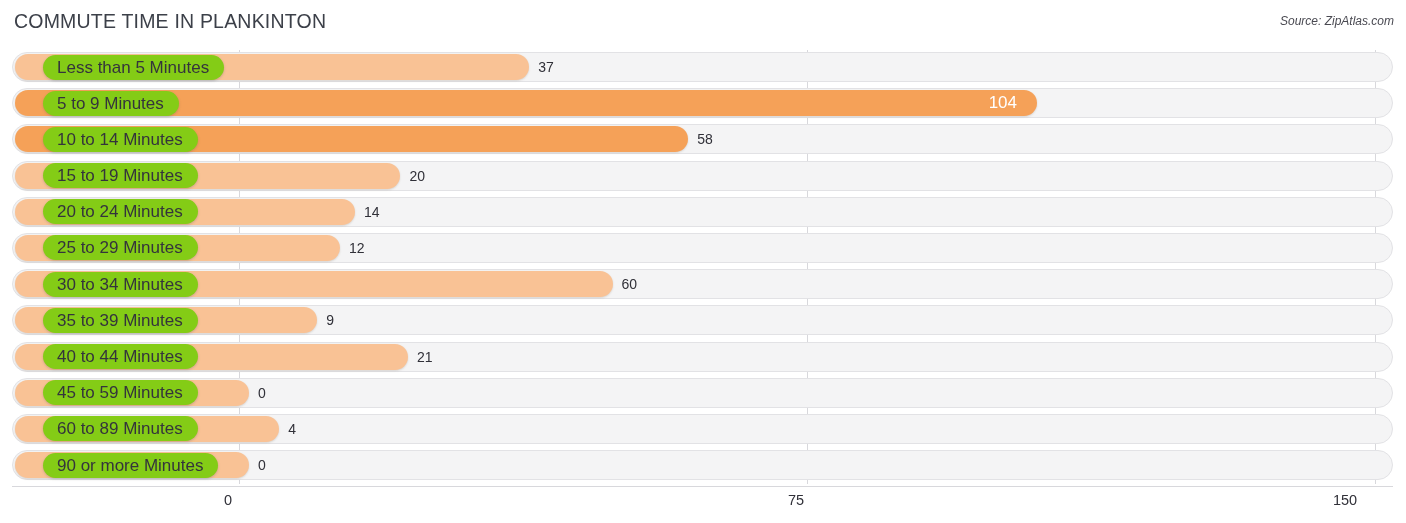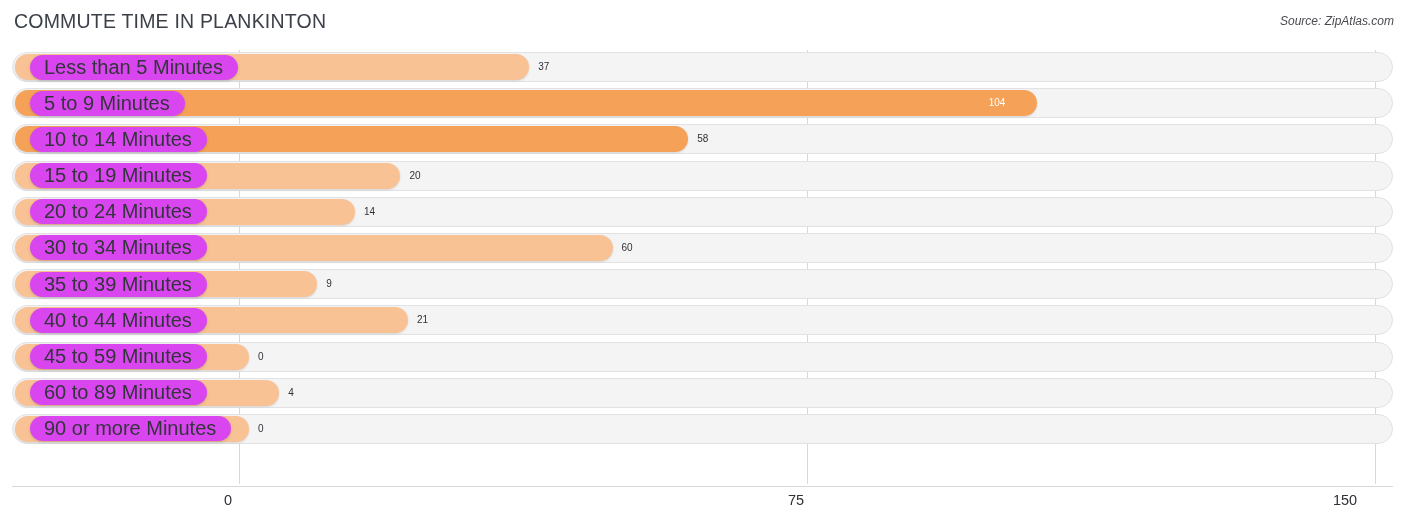--- a/index.html
+++ b/index.html
@@ -95,50 +95,50 @@
     top: 4px;
     height: 26px;
     border-radius: 13px;
     box-sizing: border-box;
     box-shadow: 0 1px 2px rgba(120,100,80,0.22);
   }
 
   
   .label-pill {
     position: absolute;
-    left: 30px;
+    left: 43px;
     top: 4.5px;
     height: 25px;
     line-height: 25px;
     padding: 0 15px 0 14px;
-    background: #d946ef;
+    background: #84cc16;
     border-radius: 13px;
-    font-size: 20px;
+    font-size: 17px;
     color: #34343c;
     white-space: nowrap;
     box-shadow: 0 1px 2.5px rgba(90,90,100,0.30);
   }
 
   
   .value-out {
     position: absolute;
     top: 4px;
     height: 26px;
     line-height: 26px;
-    font-size: 10px;
+    font-size: 14px;
     color: #303038;
     white-space: nowrap;
   }
   
   .value-in {
     position: absolute;
     top: 4px;
     height: 26px;
     line-height: 26px;
-    font-size: 10px;
+    font-size: 17px;
     color: #ffffff;
     white-space: nowrap;
   }
 
   
   .axis {
     position: absolute;
     left: 0;
     top: 486px;
     width: 1406px;
@@ -199,20 +199,26 @@
           <div class="track"></div>
           <div class="bar" style="width: 385.467px; background: rgb(249, 194, 149);"></div>
           <div class="label-pill">15 to 19 Minutes</div>
           <div class="value-out" style="left: 409.467px;">20</div>
         </div>
         <div class="row">
           <div class="track"></div>
           <div class="bar" style="width: 340.027px; background: rgb(249, 194, 149);"></div>
           <div class="label-pill">20 to 24 Minutes</div>
           <div class="value-out" style="left: 364.027px;">14</div>
+        </div>
+        <div class="row">
+          <div class="track"></div>
+          <div class="bar" style="width: 324.88px; background: rgb(249, 194, 149);"></div>
+          <div class="label-pill">25 to 29 Minutes</div>
+          <div class="value-out" style="left: 348.88px;">12</div>
         </div>
         <div class="row">
           <div class="track"></div>
           <div class="bar" style="width: 597.52px; background: rgb(249, 194, 149);"></div>
           <div class="label-pill">30 to 34 Minutes</div>
           <div class="value-out" style="left: 621.52px;">60</div>
         </div>
         <div class="row">
           <div class="track"></div>
           <div class="bar" style="width: 302.16px; background: rgb(249, 194, 149);"></div>

